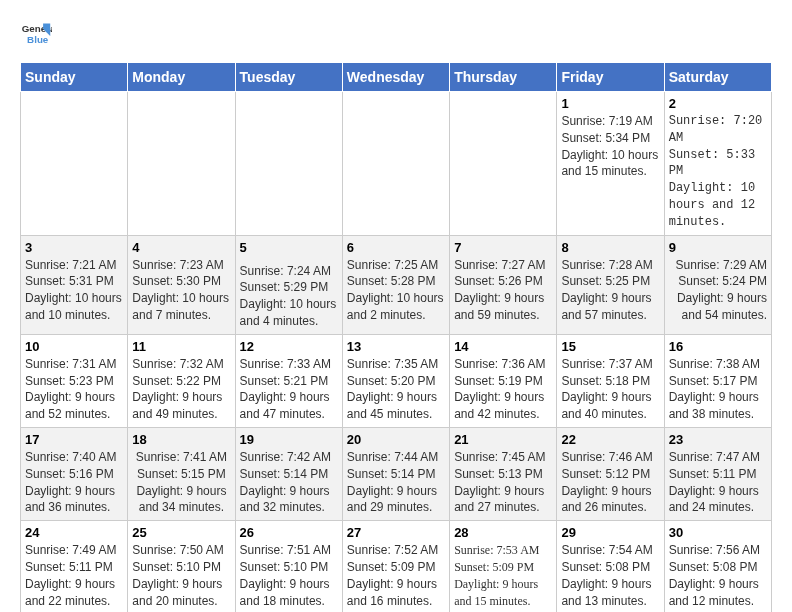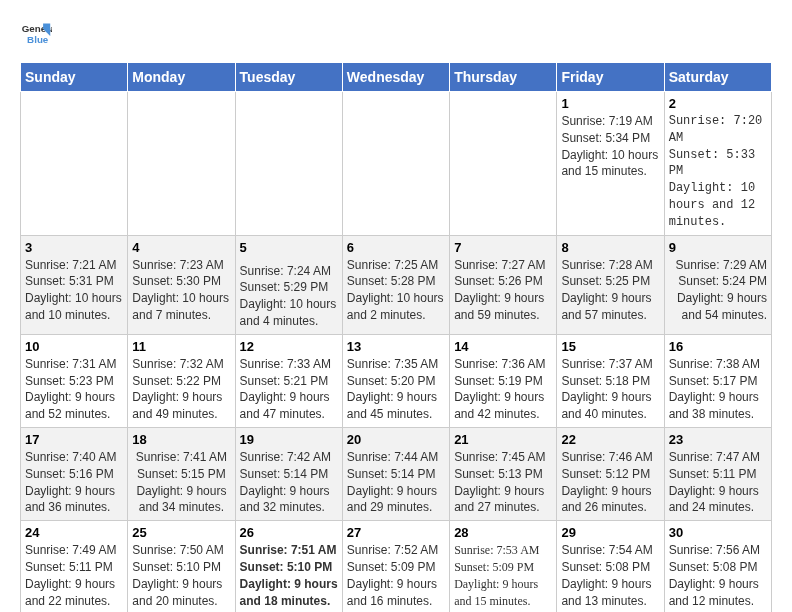--- a/index.html
+++ b/index.html
@@ -282,21 +282,21 @@
 Daylight: 9 hours and 22 minutes.</div>
         </td>
         <td>
           <div class="day-num">25</div>
           <div class="day-info" style="white-space: pre-line;">Sunrise: 7:50 AM
 Sunset: 5:10 PM
 Daylight: 9 hours and 20 minutes.</div>
         </td>
         <td>
           <div class="day-num">26</div>
-          <div class="day-info" style="white-space: pre-line; font-weight: bold;">Sunrise: 7:51 AM
+          <div class="day-info" style="white-space: pre-line;">Sunrise: 7:51 AM
 Sunset: 5:10 PM
 Daylight: 9 hours and 18 minutes.</div>
         </td>
         <td>
           <div class="day-num">27</div>
           <div class="day-info" style="white-space: pre-line;">Sunrise: 7:52 AM
 Sunset: 5:09 PM
 Daylight: 9 hours and 16 minutes.</div>
         </td>
         <td>

